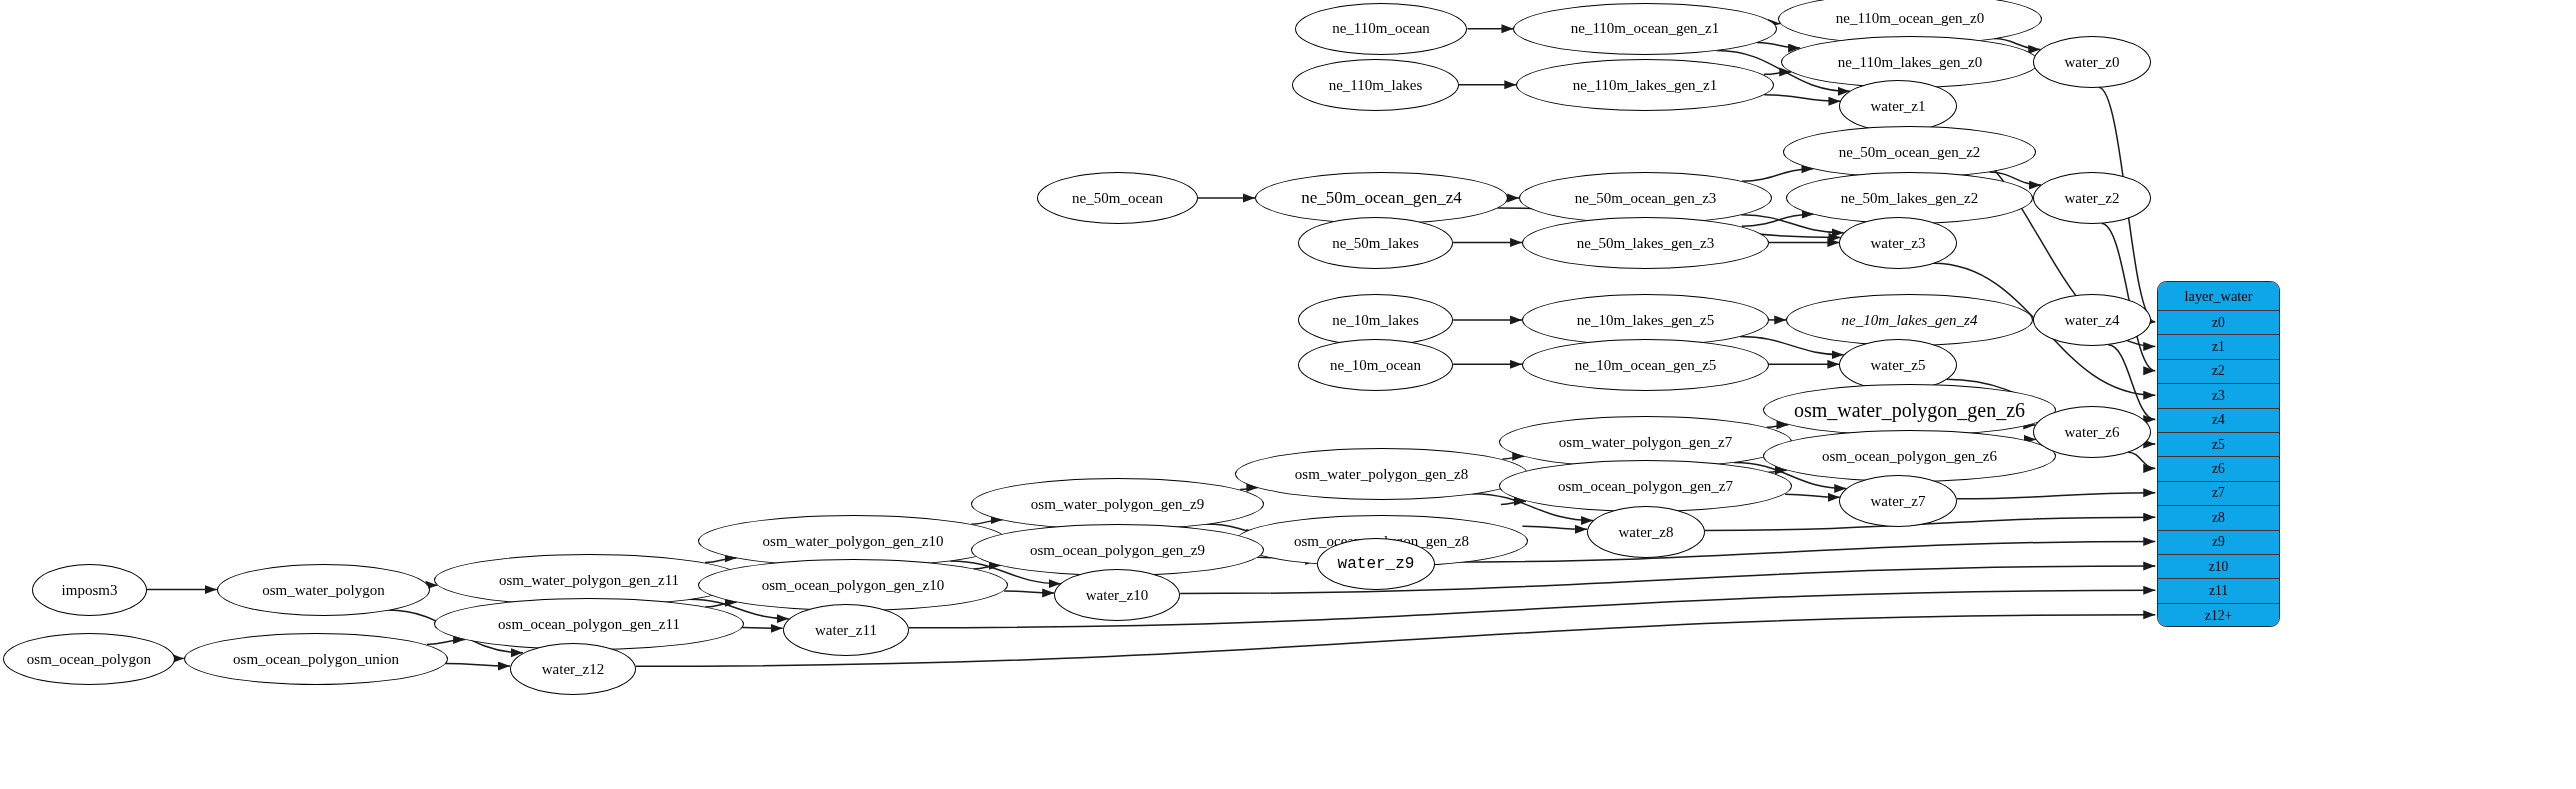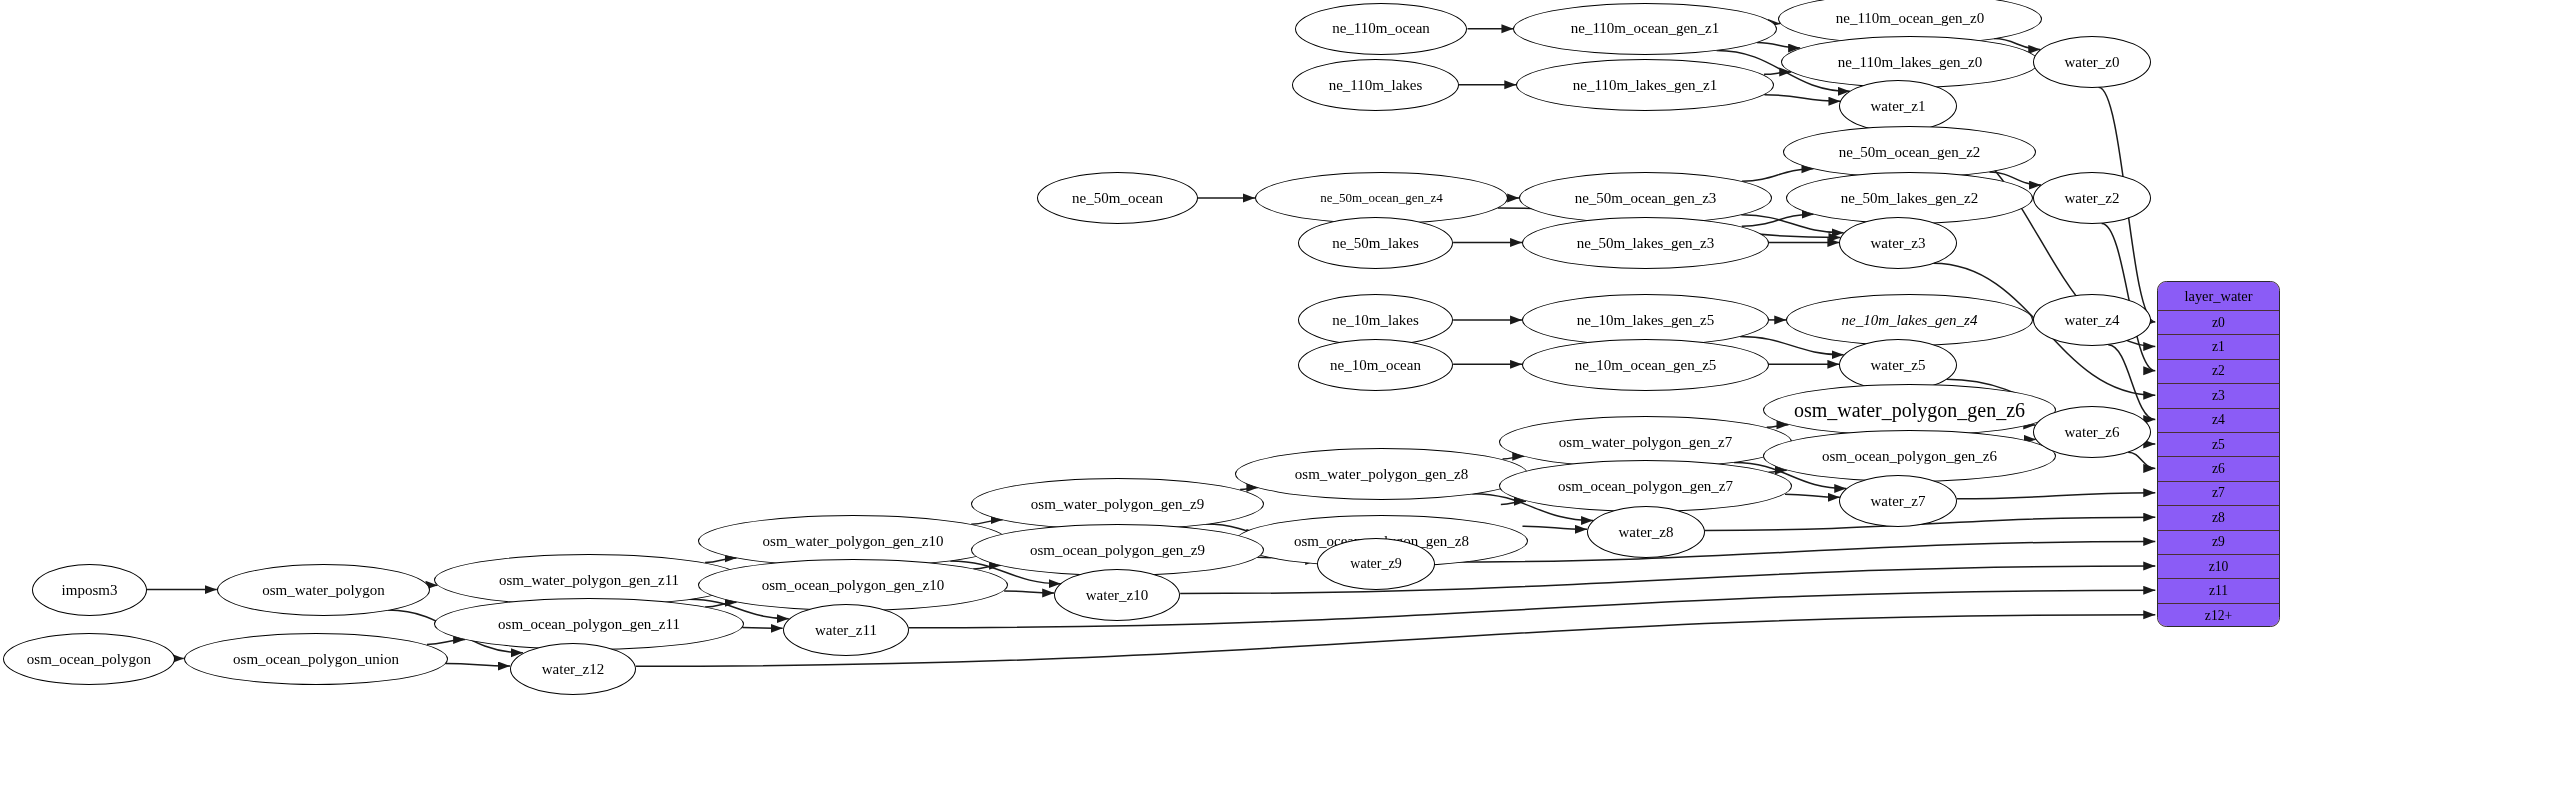--- a/index.html
+++ b/index.html
@@ -7,21 +7,21 @@
          font-family:"Liberation Serif","DejaVu Serif",serif;overflow:hidden;}
   #edges{position:absolute;left:0;top:0;width:2576px;height:789px;}
   .node{position:absolute;display:flex;align-items:center;justify-content:center;
         border:1.1px solid #000;border-radius:50%/50%;background:#fff;
         color:#000;white-space:nowrap;box-sizing:border-box;z-index:2;}
   .node span{pointer-events:none;}
   #legend{position:absolute;box-sizing:border-box;border:1.2px solid #2b2b2b;
           border-radius:9.3px;background:#ffb6c1;overflow:hidden;z-index:3;}
   .legend-row{display:flex;align-items:center;justify-content:center;
               color:#000;border-bottom:1.2px solid #4a3034;box-sizing:border-box;
-              background:#8b5cf6;white-space:nowrap;}
+              background:#0ea5e9;white-space:nowrap;}
   .legend-row:last-child{border-bottom:none;}
   #legend-title{font-size:14.4px;}
   .legend-cell{font-size:13.6px;}
 </style>
 </head>
 <body>
 
 <div id="stage">
   <svg id="edges" viewBox="0 0 1794 550" preserveAspectRatio="none">
     <defs>
@@ -121,21 +121,21 @@
       <div class="node" style="left: 2033px; top: 36px; width: 118px; height: 52px;">
         <span style="font-size: 15px;">water_z0</span>
       </div>
       <div class="node" style="left: 1839px; top: 80px; width: 118px; height: 52px;">
         <span style="font-size: 15px;">water_z1</span>
       </div>
       <div class="node" style="left: 1037px; top: 172px; width: 161px; height: 52px;">
         <span style="font-size: 15px;">ne_50m_ocean</span>
       </div>
       <div class="node" style="left: 1255px; top: 172px; width: 253px; height: 52px;">
-        <span style="font-size: 13px;">ne_50m_ocean_gen_z4</span>
+        <span style="font-size: 17px;">ne_50m_ocean_gen_z4</span>
       </div>
       <div class="node" style="left: 1519px; top: 172px; width: 253px; height: 52px;">
         <span style="font-size: 15px;">ne_50m_ocean_gen_z3</span>
       </div>
       <div class="node" style="left: 1783px; top: 126px; width: 253px; height: 52px;">
         <span style="font-size: 15px;">ne_50m_ocean_gen_z2</span>
       </div>
       <div class="node" style="left: 1298px; top: 217px; width: 155px; height: 52px;">
         <span style="font-size: 15px;">ne_50m_lakes</span>
       </div>
@@ -202,21 +202,21 @@
       <div class="node" style="left: 1587px; top: 506px; width: 118px; height: 52px;">
         <span style="font-size: 15px;">water_z8</span>
       </div>
       <div class="node" style="left: 698px; top: 515px; width: 310px; height: 52px;">
         <span style="font-size: 15px;">osm_water_polygon_gen_z10</span>
       </div>
       <div class="node" style="left: 971px; top: 524px; width: 293px; height: 52px;">
         <span style="font-size: 15px;">osm_ocean_polygon_gen_z9</span>
       </div>
       <div class="node" style="left: 1317px; top: 538px; width: 118px; height: 52px;">
-        <span style="font-size: 14px;">water_z9</span>
+        <span style="font-size: 16px; font-family: Liberation Mono, monospace;">water_z9</span>
       </div>
       <div class="node" style="left: 434px; top: 554px; width: 310px; height: 52px;">
         <span style="font-size: 15px;">osm_water_polygon_gen_z11</span>
       </div>
       <div class="node" style="left: 698px; top: 559px; width: 310px; height: 52px;">
         <span style="font-size: 15px;">osm_ocean_polygon_gen_z10</span>
       </div>
       <div class="node" style="left: 1054px; top: 569px; width: 126px; height: 52px;">
         <span style="font-size: 15px;">water_z10</span>
       </div>

